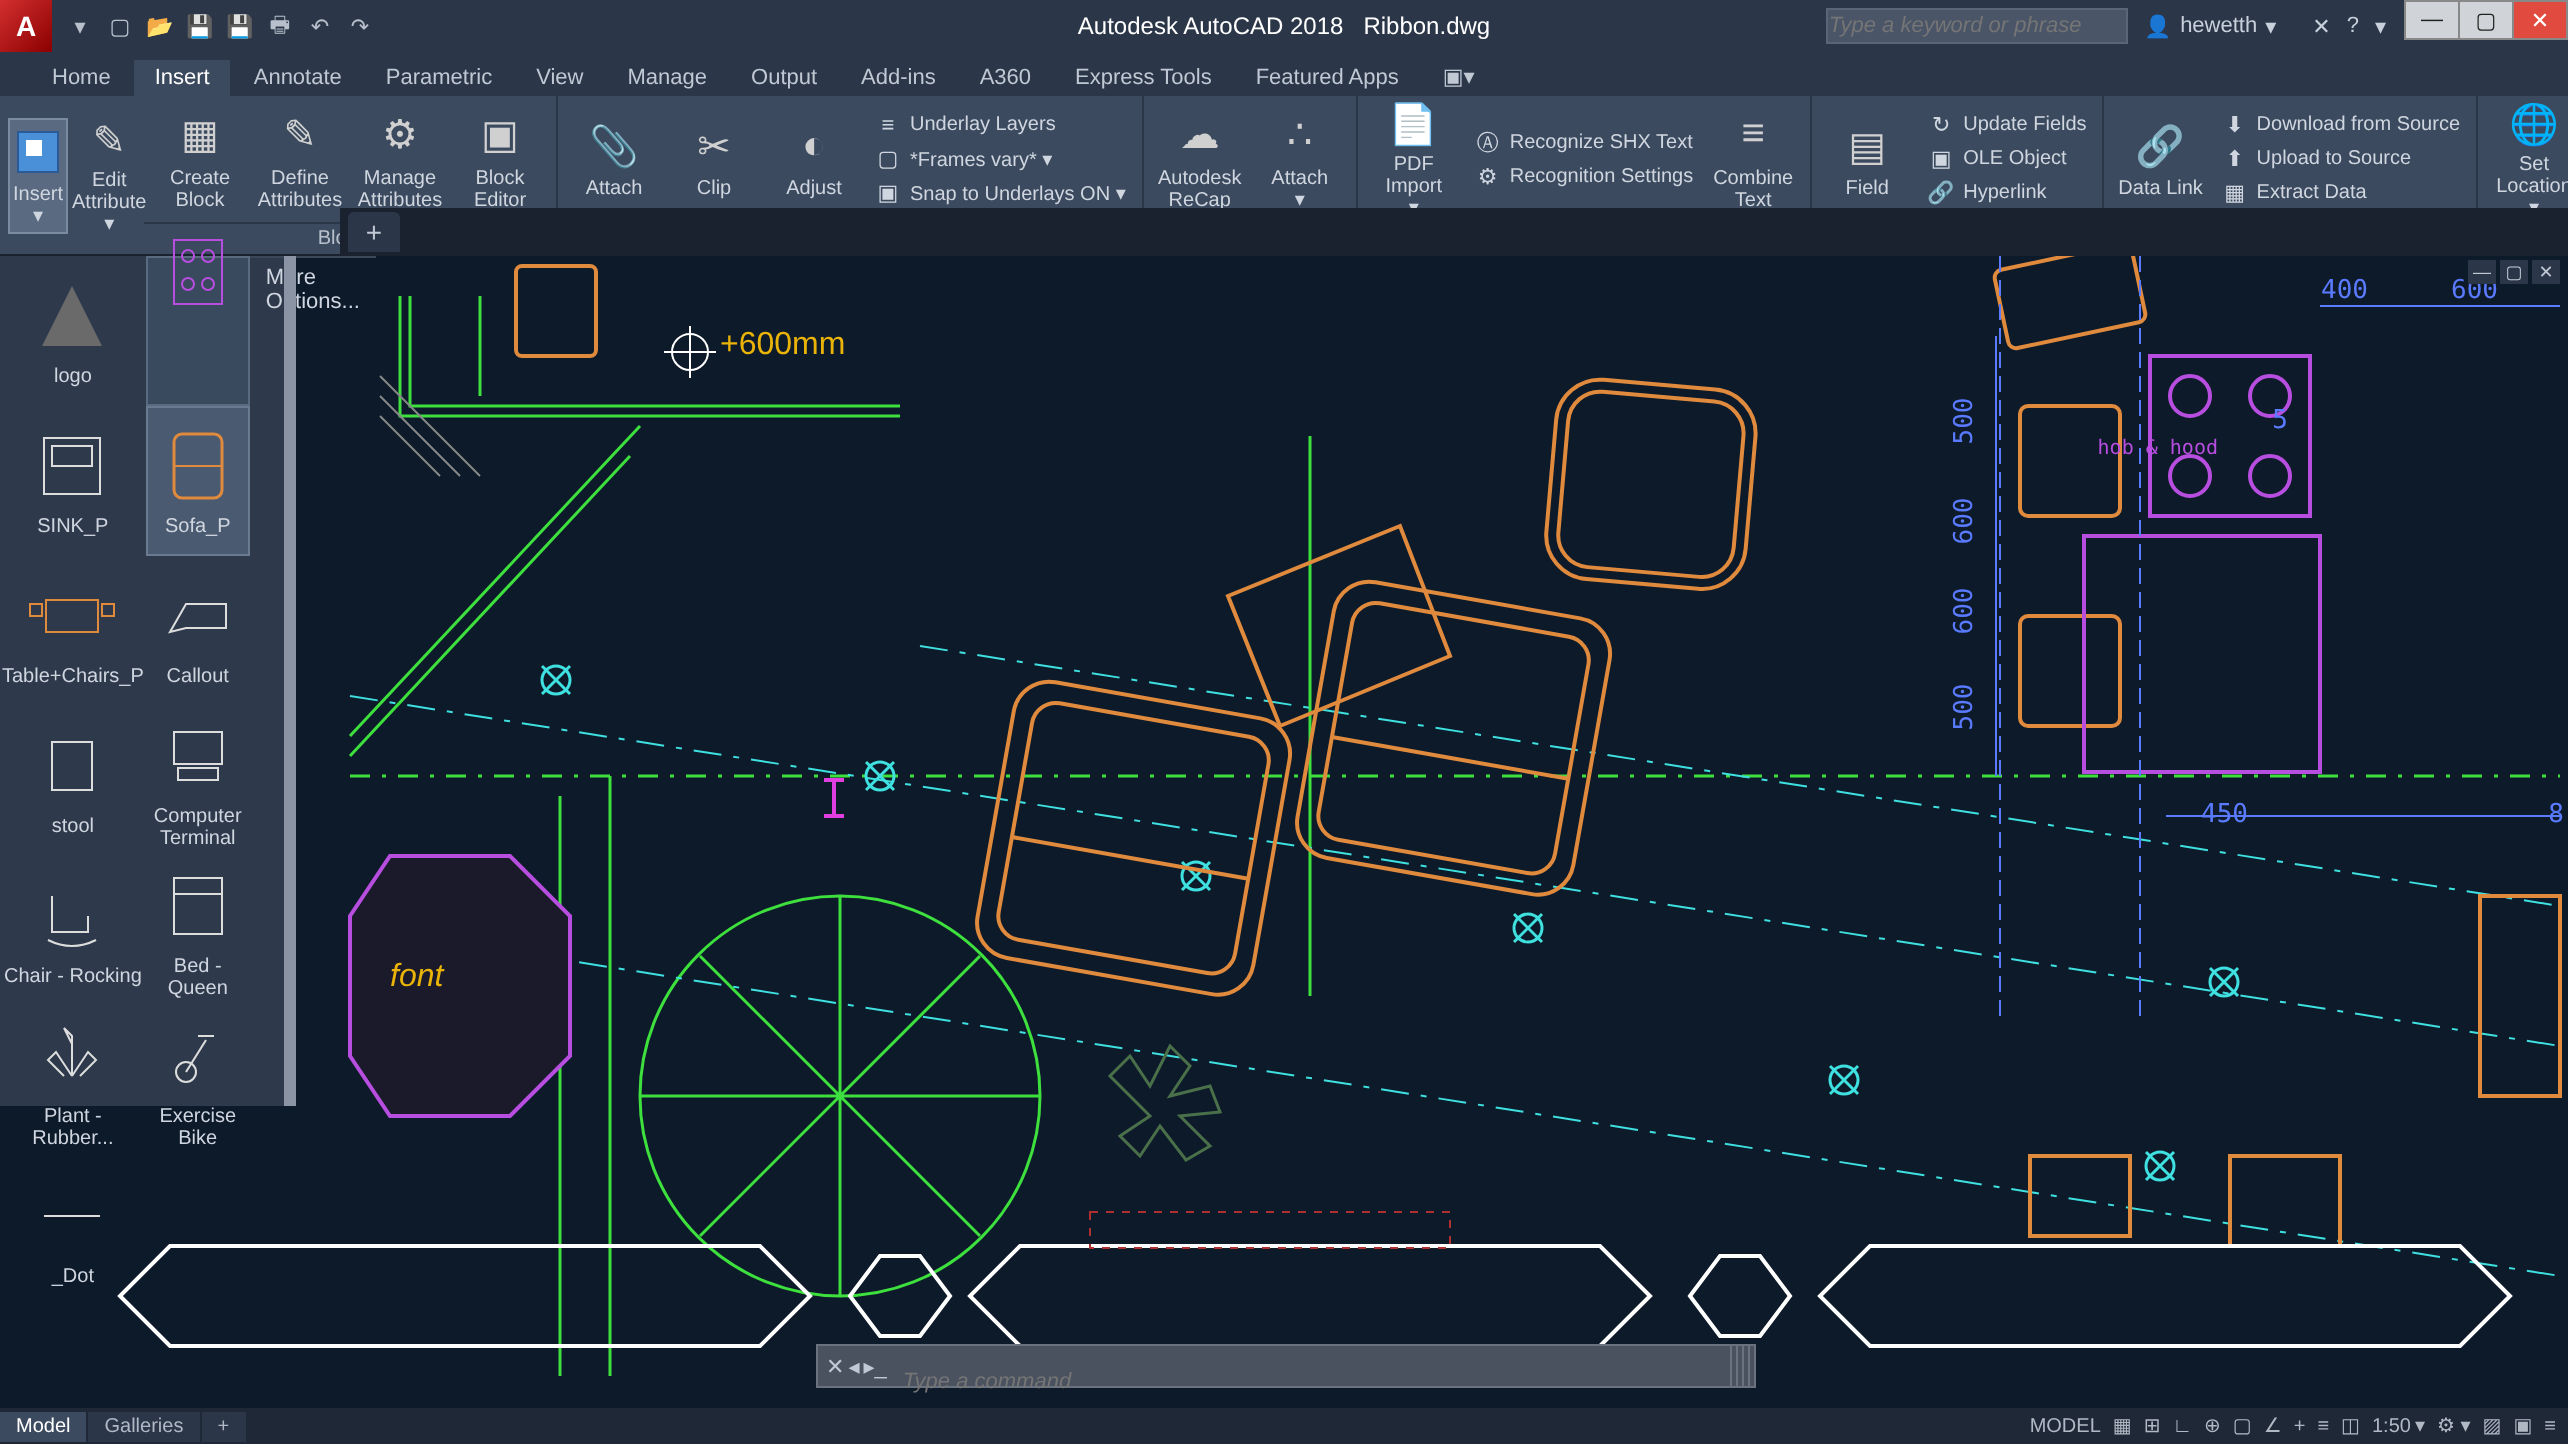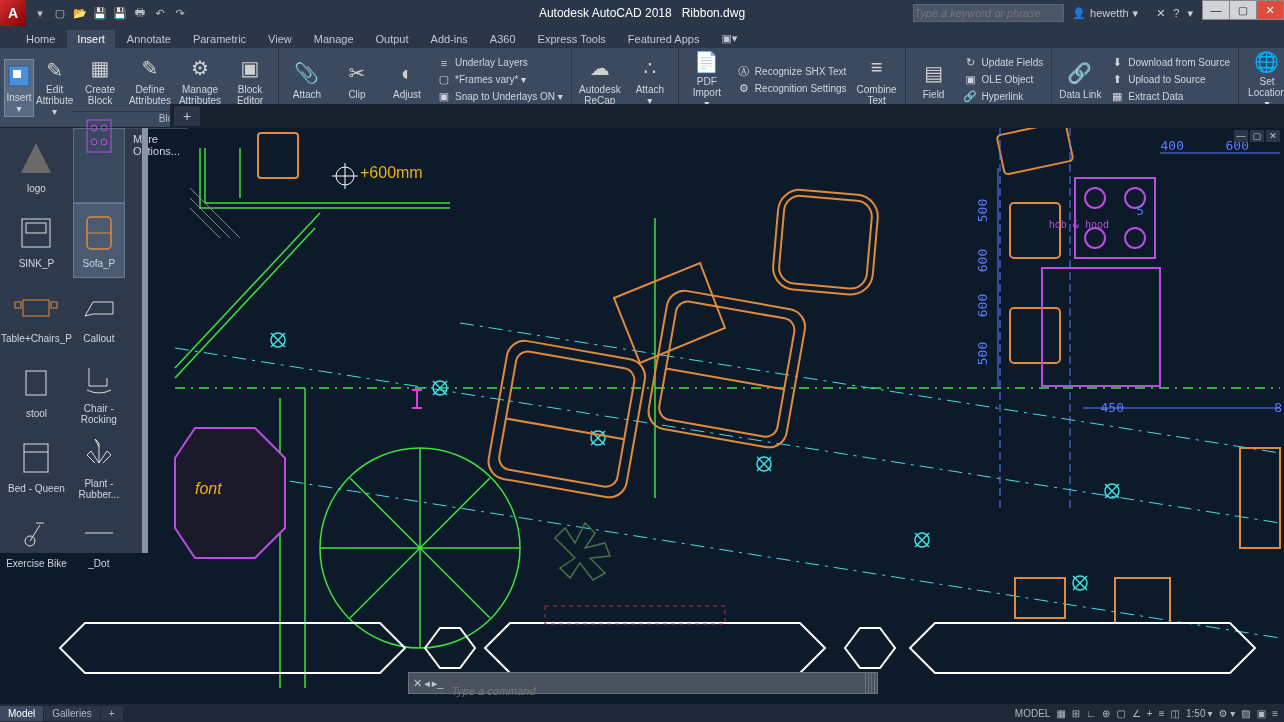--- a/index.html
+++ b/index.html
@@ -510,20 +510,29 @@
       <div class="thumb">
           <svg width="40" height="40">
             <rect x="10" y="8" width="20" height="24" fill="none" stroke="#ddd"></rect>
           </svg>
         </div>
       <div class="name">stool</div>
     </div>
     <div class="item">
       <div class="thumb">
           <svg width="40" height="40">
+            <rect x="8" y="8" width="24" height="16" fill="none" stroke="#ddd"></rect>
+            <rect x="10" y="26" width="20" height="6" fill="none" stroke="#ddd"></rect>
+          </svg>
+        </div>
+      <div class="name">Computer Terminal</div>
+    </div>
+    <div class="item">
+      <div class="thumb">
+          <svg width="40" height="40">
             <path d="M10 10 L10 28 L28 28 L28 20 M8 32 Q20 38 32 32" fill="none" stroke="#ddd"></path>
           </svg>
         </div>
       <div class="name">Chair - Rocking</div>
     </div>
     <div class="item">
       <div class="thumb">
           <svg width="40" height="40">
             <rect x="8" y="6" width="24" height="28" fill="none" stroke="#ddd"></rect>
             <line x1="8" y1="14" x2="32" y2="14" stroke="#ddd"></line>

